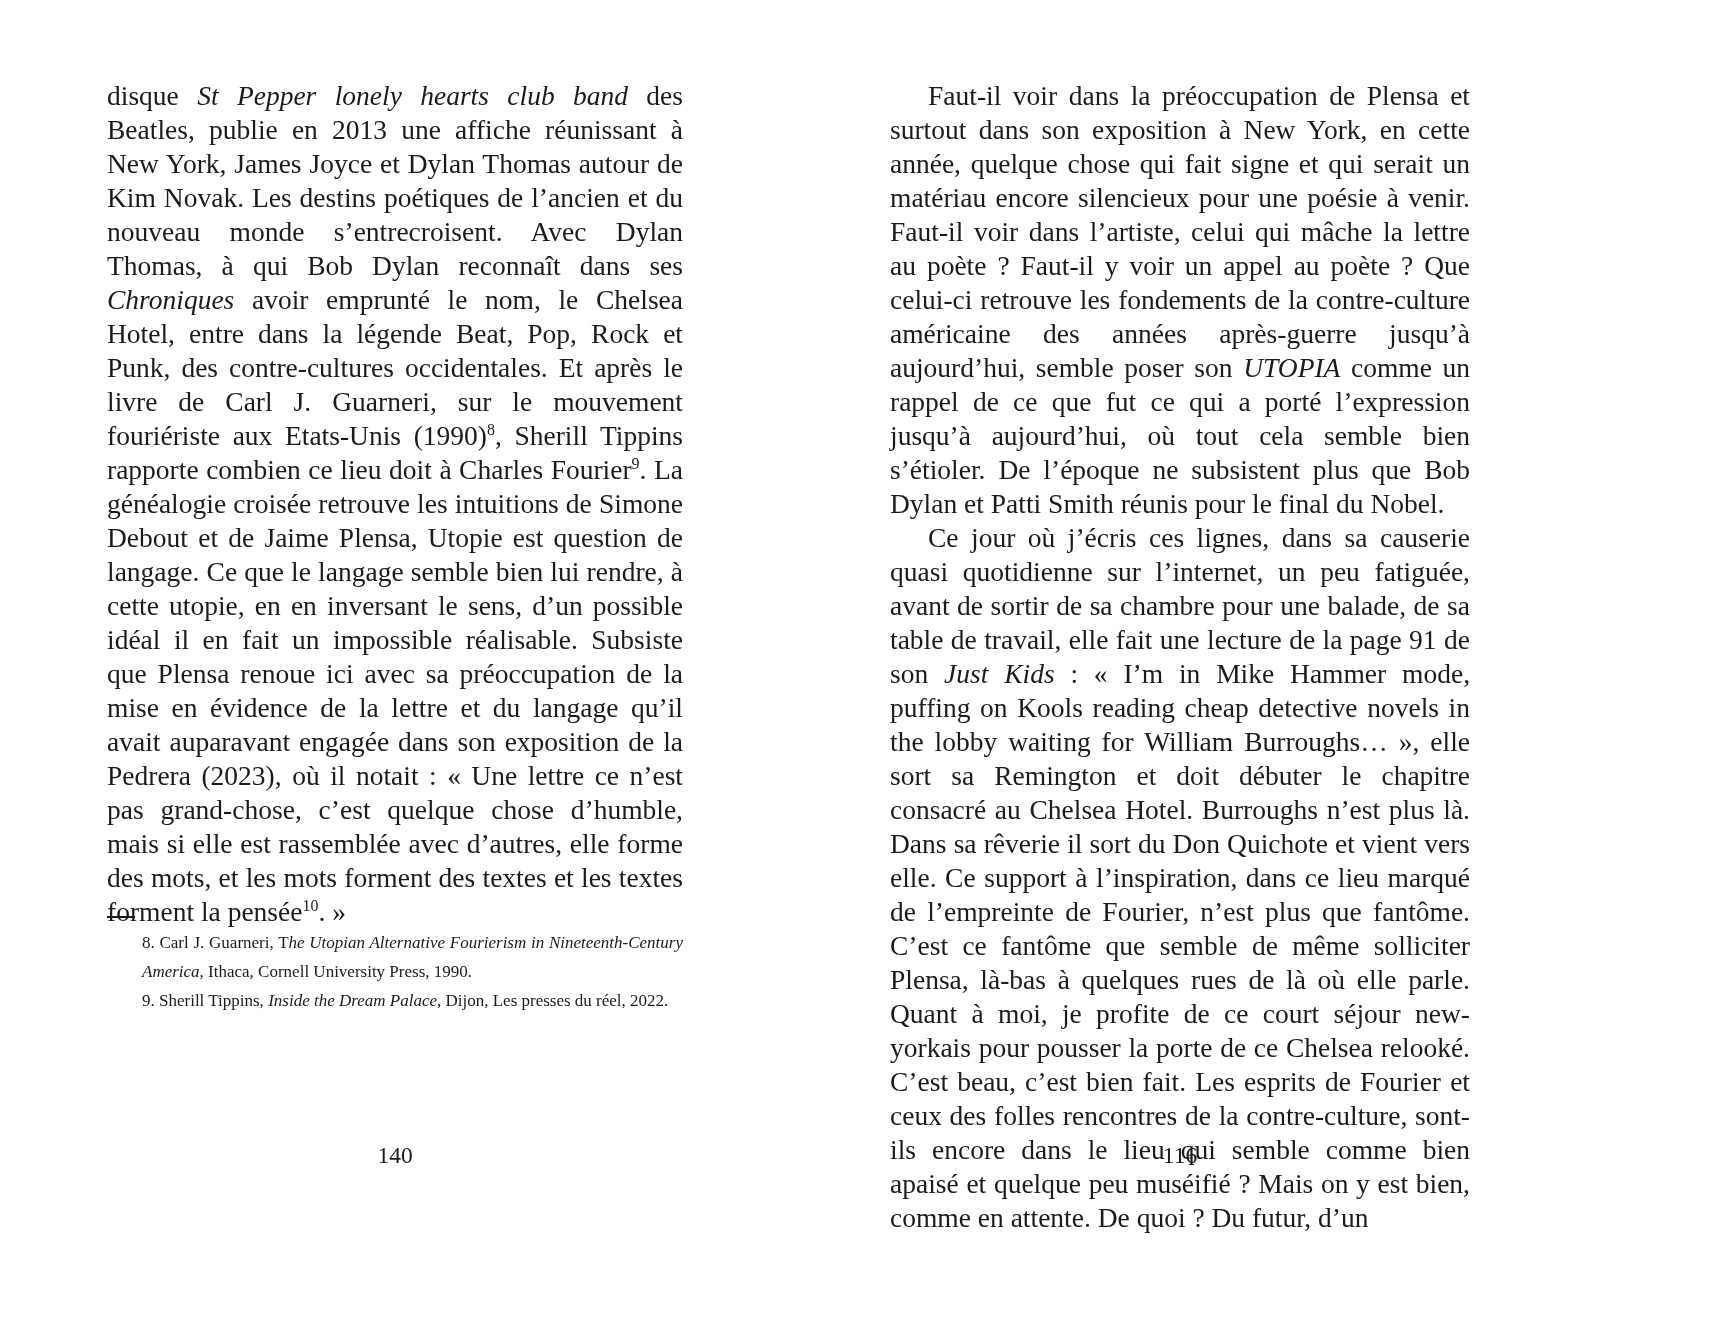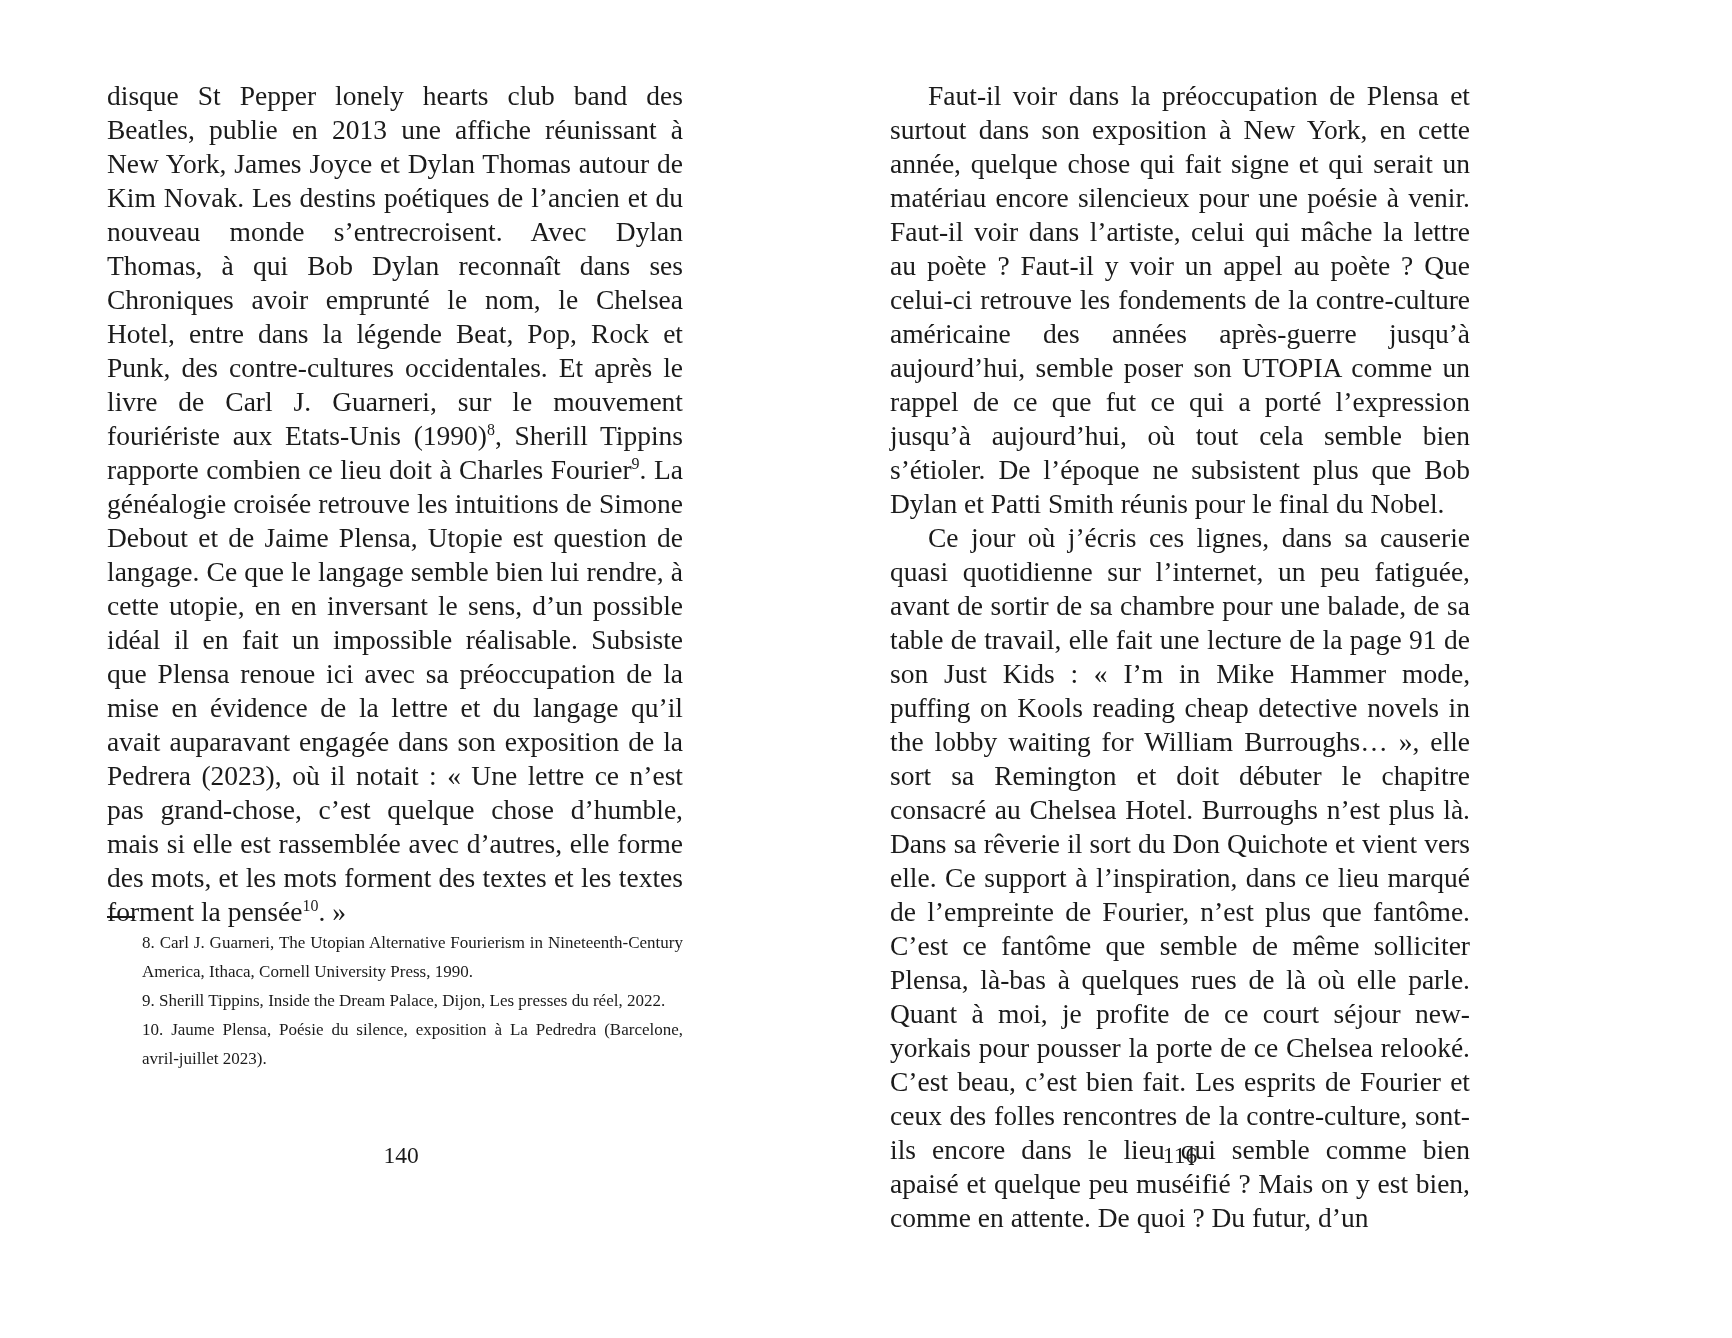--- a/index.html
+++ b/index.html
@@ -18,21 +18,21 @@
   }
   .left-col  { left: 107px; width: 576px; }
   .right-col { left: 890px; width: 580px; }
   .body-text {
     font-size: 27.5px;
     line-height: 34px;
     text-align: justify;
     hyphens: auto;
   }
   .para-indent { text-indent: 38px; }
-  .italic { }
+  .italic { font-style: italic; }
   sup {
     font-size: 0.58em;
     line-height: 0;
     vertical-align: super;
   }
   .footnote-rule {
     position: absolute;
     left: 107px;
     top: 916px;
     width: 28px;
@@ -46,38 +46,37 @@
     font-size: 17px;
     line-height: 29px;
     text-align: justify;
   }
   .page-number {
     position: absolute;
     top: 1142px;
     font-size: 23.5px;
     text-align: center;
   }
-  .page-number.left  { left: 113px; width: 576px; }
+  .page-number.left  { left: 107px; width: 576px; }
   .page-number.right { left: 890px; width: 580px; }
 </style>
 </head>
 <body>
 
 <div>
 
   <div class="page-col left-col">
     <div class="body-text"><span>disque </span><span class="italic">St Pepper lonely hearts club band</span><span> des Beatles, publie en 2013 une affiche réunissant à New York, James Joyce et Dylan Thomas autour de Kim Novak. Les destins poétiques de l’ancien et du nouveau monde s’entrecroisent. Avec Dylan Thomas, à qui Bob Dylan reconnaît dans ses </span><span class="italic">Chroniques</span><span> avoir emprunté le nom, le Chelsea Hotel, entre dans la légende Beat, Pop, Rock et Punk, des contre-cultures occidentales. Et après le livre de Carl J. Guarneri, sur le mouvement fouriériste aux Etats-Unis (1990)</span><sup>8</sup><span>, Sherill Tippins rapporte combien ce lieu doit à Charles Fourier</span><sup>9</sup><span>. La généalogie croisée retrouve les intuitions de Simone Debout et de Jaime Plensa, Utopie est question de langage. Ce que le langage semble bien lui rendre, à cette utopie, en en inversant le sens, d’un possible idéal il en fait un impossible réalisable. Subsiste que Plensa renoue ici avec sa préoccupation de la mise en évidence de la lettre et du langage qu’il avait auparavant engagée dans son exposition de la Pedrera (2023), où il notait : « Une lettre ce n’est pas grand-chose, c’est quelque chose d’humble, mais si elle est rassemblée avec d’autres, elle forme des mots, et les mots forment des textes et les textes forment la pensée</span><sup>10</sup><span>. »</span></div>
   </div>
 
   <div class="footnote-rule"></div>
 
   <div class="footnotes">
     <div class="footnote"><span>8. Carl J. Guarneri, T</span><span class="italic">he Utopian Alternative Fourierism in Nineteenth-Century America</span><span>, Ithaca, Cornell University Press, 1990.</span></div>
     <div class="footnote"><span>9. Sherill Tippins, </span><span class="italic">Inside the Dream Palace</span><span>, Dijon, Les presses du réel, 2022.</span></div>
-    <div class="footnote"><span>10. Jaume Plensa, </span><span class="italic">Poésie du silence,</span><span> exposition à La Pedredra (Barcelone, avril-juillet 2023).</span></div>
   </div>
 
   <div class="page-number left">140</div>
 
   <div class="page-col right-col">
     <div class="body-text para-indent"><span>Faut-il voir dans la préoccupation de Plensa et surtout dans son exposition à New York, en cette année, quelque chose qui fait signe et qui serait un matériau encore silencieux pour une poésie à venir. Faut-il voir dans l’artiste, celui qui mâche la lettre au poète ? Faut-il y voir un appel au poète ? Que celui-ci retrouve les fondements de la contre-culture américaine des années après-guerre jusqu’à aujourd’hui, semble poser son </span><span class="italic">UTOPIA</span><span> comme un rappel de ce que fut ce qui a porté l’expression jusqu’à aujourd’hui, où tout cela semble bien s’étioler. De l’époque ne subsistent plus que Bob Dylan et Patti Smith réunis pour le final du Nobel.</span></div>
     <div class="body-text para-indent"><span>Ce jour où j’écris ces lignes, dans sa causerie quasi quotidienne sur l’internet, un peu fatiguée, avant de sortir de sa chambre pour une balade, de sa table de travail, elle fait une lecture de la page 91 de son </span><span class="italic">Just Kids</span><span> : « I’m in Mike Hammer mode, puffing on Kools reading cheap detective novels in the lobby waiting for William Burroughs… », elle sort sa Remington et doit débuter le chapitre consacré au Chelsea Hotel. Burroughs n’est plus là. Dans sa rêverie il sort du Don Quichote et vient vers elle. Ce support à l’inspiration, dans ce lieu marqué de l’empreinte de Fourier, n’est plus que fantôme. C’est ce fantôme que semble de même solliciter Plensa, là-bas à quelques rues de là où elle parle. Quant à moi, je profite de ce court séjour new-yorkais pour pousser la porte de ce Chelsea relooké. C’est beau, c’est bien fait. Les esprits de Fourier et ceux des folles rencontres de la contre-culture, sont-ils encore dans le lieu qui semble comme bien apaisé et quelque peu muséifié ? Mais on y est bien, comme en attente. De quoi ? Du futur, d’un</span></div>
   </div>
 
   <div class="page-number right">116</div>

